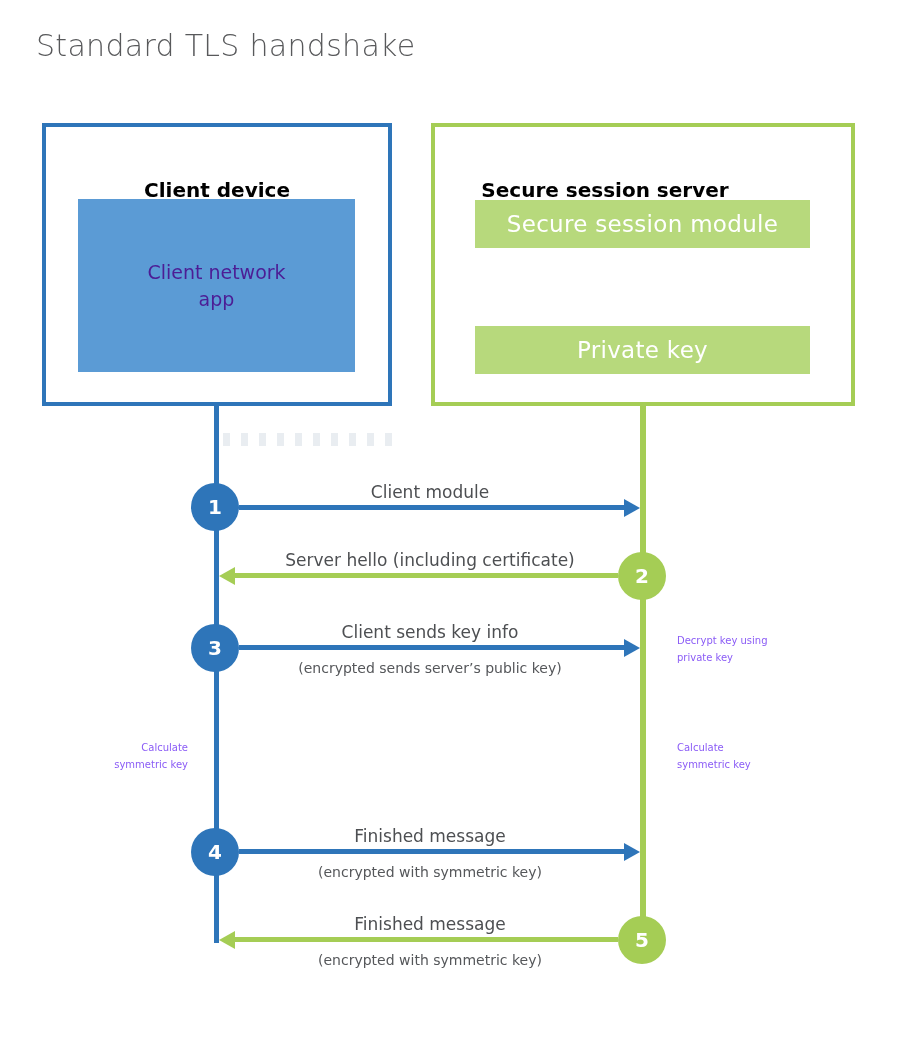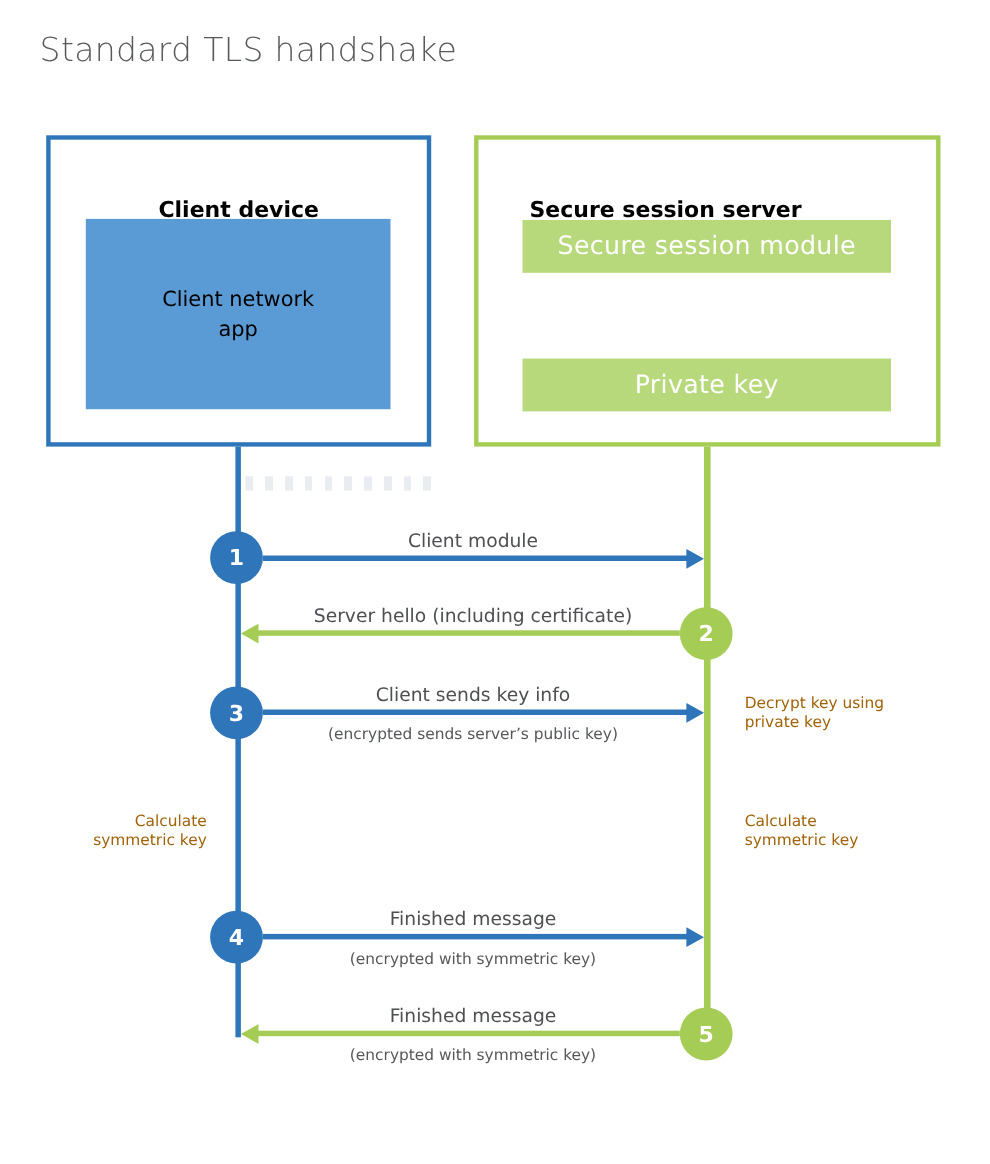--- a/index.html
+++ b/index.html
@@ -15,21 +15,21 @@
   .actor-box{position:absolute;top:123px;height:283px;background:#fff;box-sizing:border-box;}
   .actor-box.client{left:42px;width:350px;border:4px solid var(--blue,#2e75b9);}
   .actor-box.server{left:431px;width:424px;border:4px solid var(--green,#a5cd55);}
   .actor-title{
     position:absolute;top:150px;text-align:center;font-size:20px;font-weight:bold;color:#000000;margin-top:28px;
   }
   .actor-title.client{left:42px;width:350px;}
   .actor-title.server{left:431px;width:348px;}
   .client-app{
     position:absolute;left:78px;top:199px;width:277px;height:173px;
-    background:var(--blue_fill,#5b9bd5);color:#000000;font-size:19px;line-height:27px;
+    background:var(--blue_fill,#5b9bd5);color:#4c1d95;font-size:19px;line-height:27px;
     display:flex;flex-direction:column;align-items:center;justify-content:center;text-align:center;
   }
   .server-bar{
     position:absolute;left:475px;width:335px;height:48px;
     background:var(--green_fill,#b7d97c);color:#ffffff;font-size:23px;
     display:flex;align-items:center;justify-content:center;letter-spacing:0.3px;
   }
   
   .lifeline{position:absolute;}
   .lifeline.blue{left:214px;top:406px;width:5px;height:537px;background:var(--blue,#2e75b9);}
@@ -57,21 +57,21 @@
   .msg-label{
     position:absolute;left:180px;width:500px;text-align:center;
     font-size:17px;color:#4d4f52;
   }
   .msg-sub{
     position:absolute;left:180px;width:500px;text-align:center;
     font-size:14px;color:#55575a;
   }
   
   .side-note{
-    position:absolute;font-size:14px;line-height:17px;color:#a16207;
+    position:absolute;font-size:10px;line-height:17px;color:#8b5cf6;
   }
   .side-note.right{left:677px;width:150px;text-align:left;}
   .side-note.calc-left{left:48px;width:140px;text-align:right;}
 </style>
 </head>
 <body>
 
 <div class="canvas">
 
   <div class="title">Standard TLS handshake</div>

